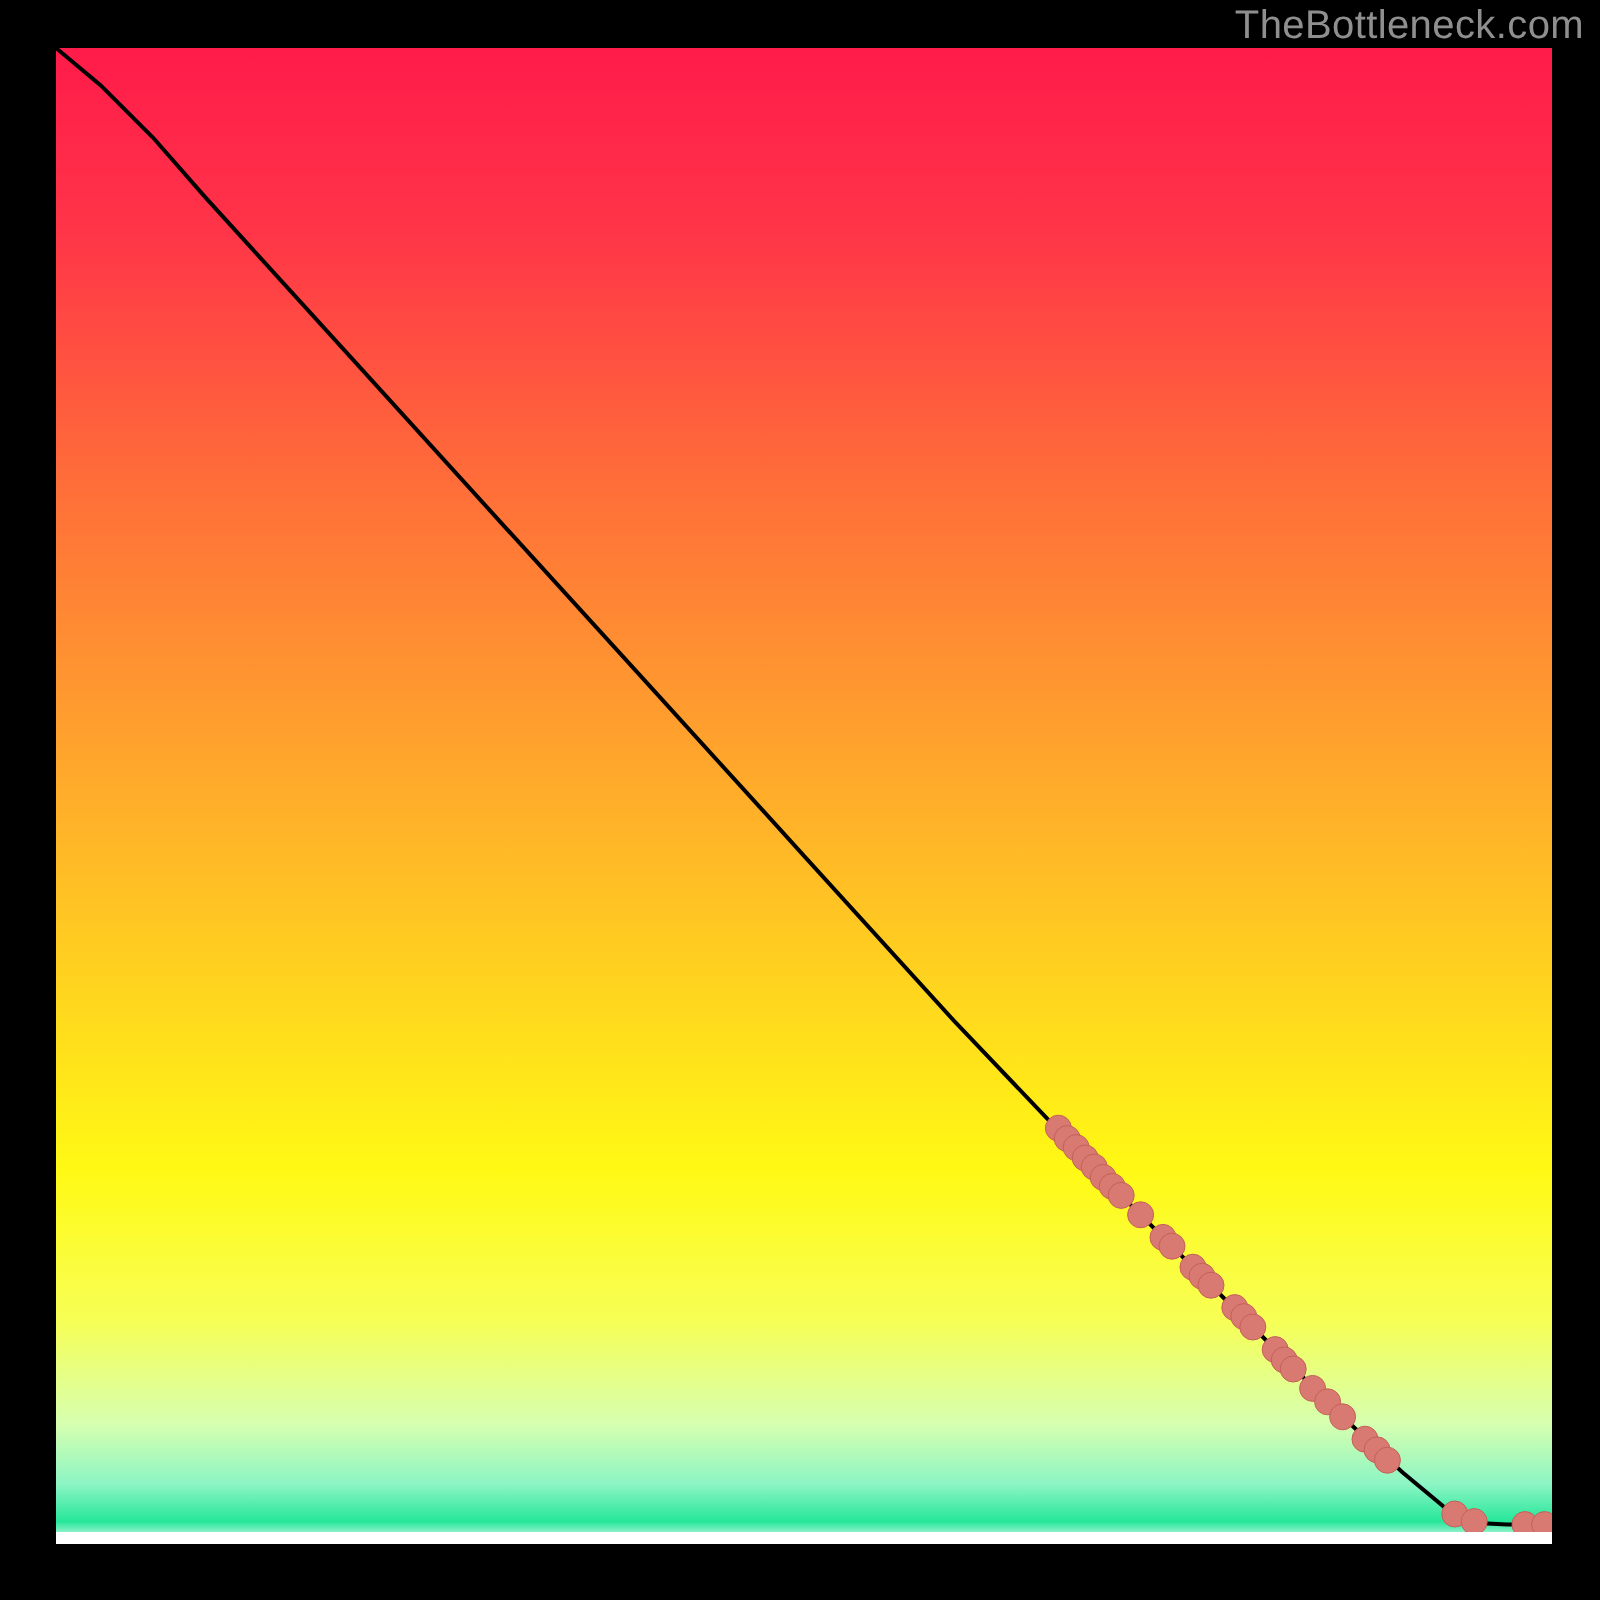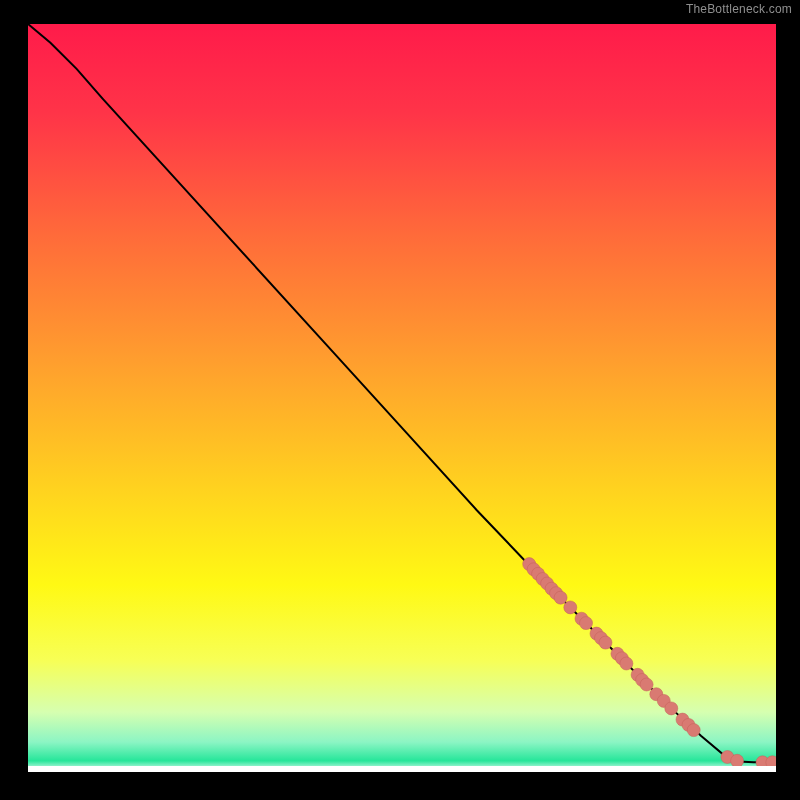--- a/index.html
+++ b/index.html
@@ -31,21 +31,21 @@
     left: 0;
     top: 0;
     width: 100%;
     height: 100%;
   }
   .watermark {
     position: absolute;
     top: 2px;
     right: 8px;
     color: #8f8f8f;
-    font-size: 12px;
+    font-size: 20px;
     letter-spacing: 0.2px;
   }
 </style>
 </head>
 <body>
 
 <div class="watermark">TheBottleneck.com</div>
 
 <div class="frame">
   <svg class="plot-bg" viewBox="0 0 748 748" preserveAspectRatio="none">

